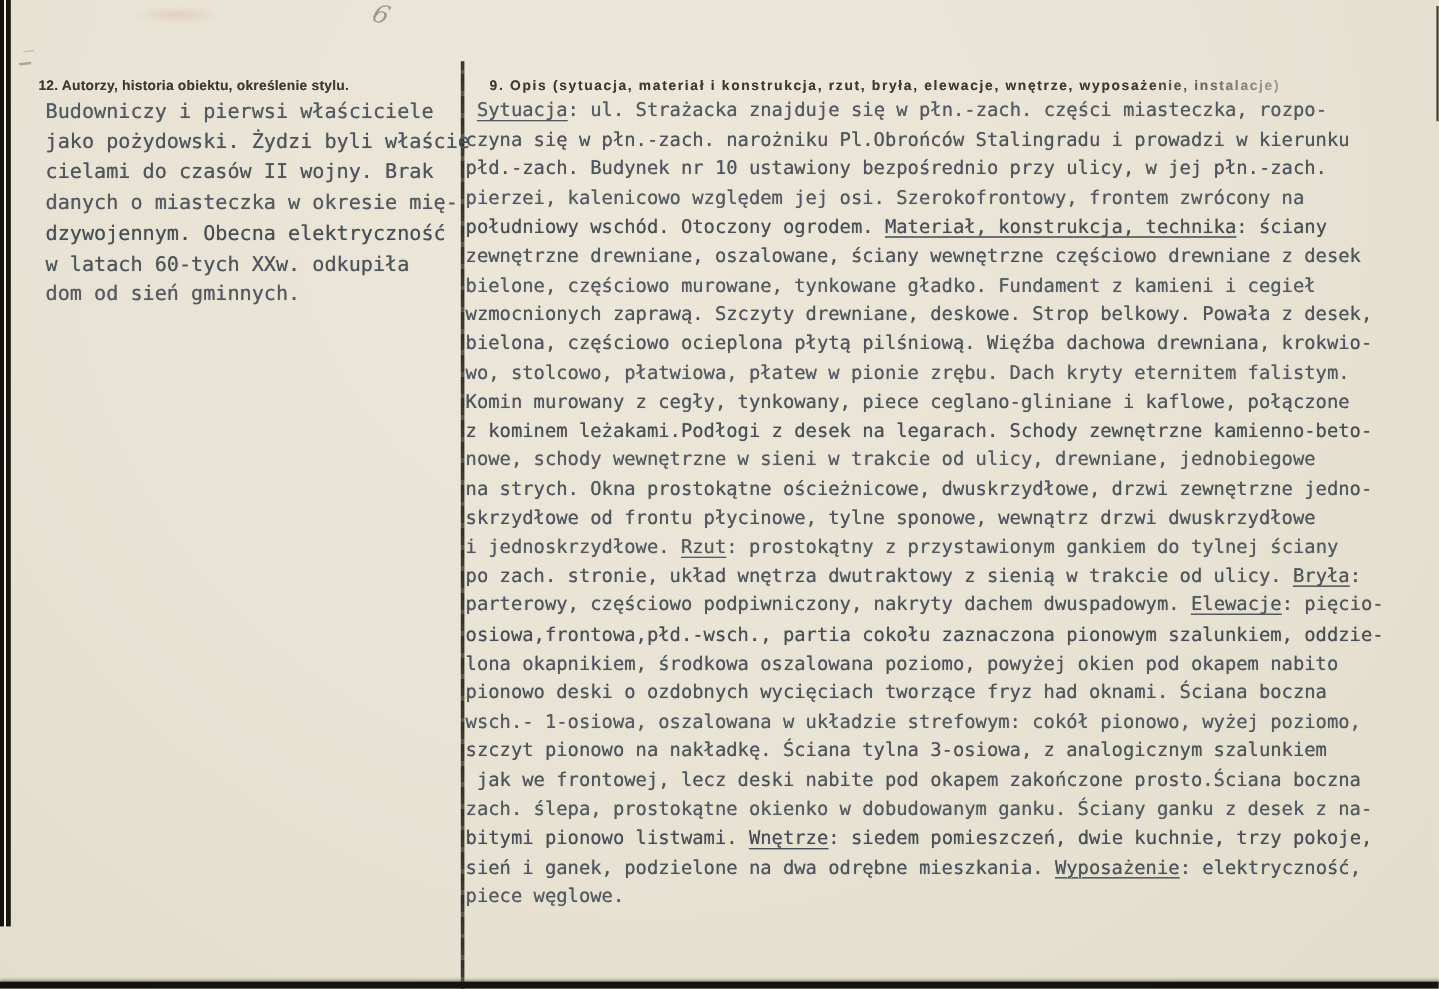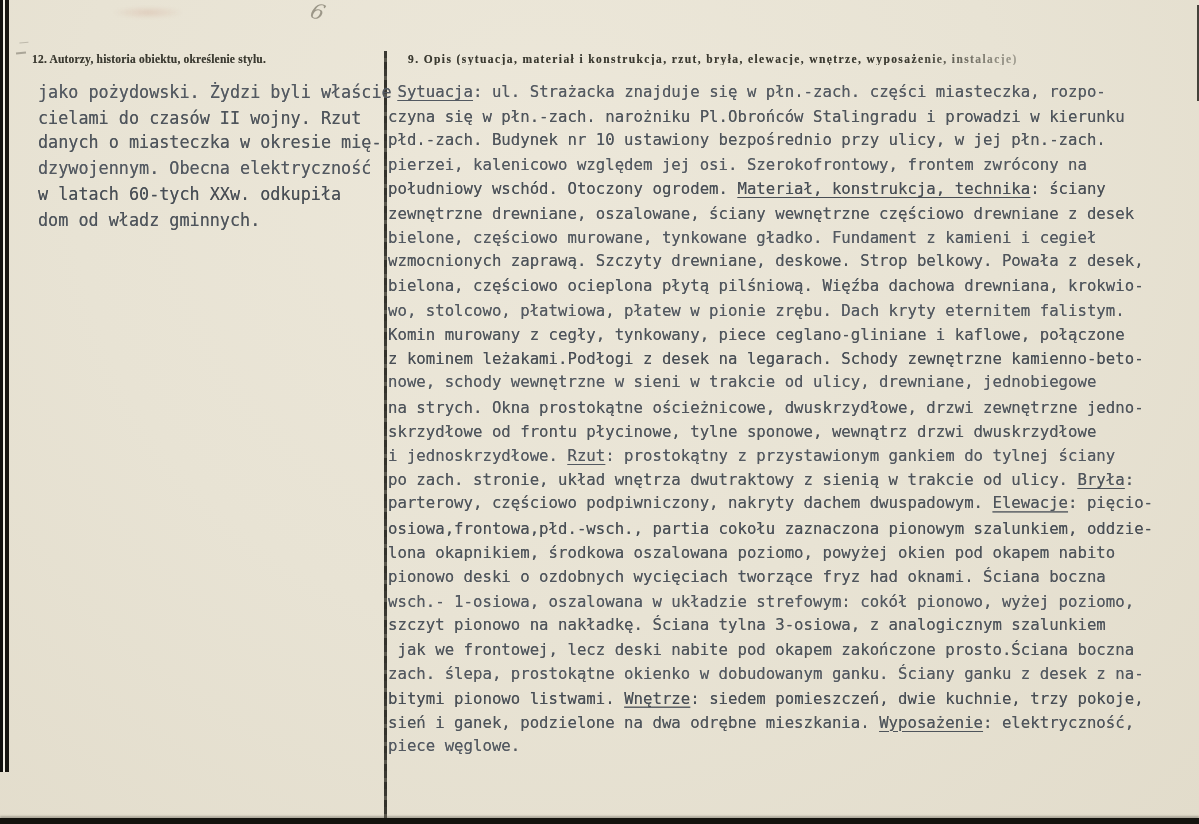--- a/index.html
+++ b/index.html
@@ -43,22 +43,22 @@
     background:radial-gradient(ellipse at center, rgba(205,158,138,.30), rgba(205,158,138,0) 70%);
     filter:blur(1.5px);
   }
   .scuff{
     position:absolute;left:16px;top:52px;width:10px;height:2px;
     background:rgba(95,92,80,.45);transform:rotate(-6deg);
     box-shadow:4px -10px 0 -0.5px rgba(95,92,80,.3);
   }
   
   .field-header{
-    position:absolute;top:53px;
-    font-family:Liberation Serif, serif;
+    position:absolute;top:66px;
+    font-family:Liberation Sans, sans-serif;
     font-weight:bold;font-size:11.5px;color:#3b3a31;
     white-space:nowrap;
     text-shadow:0 0 .5px rgba(59,58,49,.55);
   }
   .h12{left:32px;letter-spacing:.2px;}
   .h13{
     left:408px;letter-spacing:1.4px;
     -webkit-mask-image:linear-gradient(90deg,#000 82%,rgba(0,0,0,.4));
             mask-image:linear-gradient(90deg,#000 82%,rgba(0,0,0,.4));
   }
@@ -93,21 +93,21 @@
 
   <div class="smudge"></div>
   <div class="pencil-mark">6</div>
   <div class="scuff"></div>
 
   <div class="field-header h12">12. Autorzy, historia obiektu, określenie stylu.</div>
   <div class="field-header h13">9. Opis (sytuacja, materiał i konstrukcja, rzut, bryła, elewacje, wnętrze, wyposażenie, instalacje)</div>
 
   <div class="divider"></div>
 
-  <div class="typed typed-left"><div>jako pożydowski. Żydzi byli właście</div><div>cielami do czasów II wojny. Rzut</div><div>danych o miasteczka w okresie mię-</div><div>dzywojennym. Obecna elektryczność</div><div>w latach 60-tych XXw. odkupiła</div><div>dom od władz gminnych.</div></div>
+  <div class="typed typed-left"><div>Budowniczy i pierwsi właściciele</div><div>jako pożydowski. Żydzi byli właście</div><div>cielami do czasów II wojny. Brak</div><div>danych o miasteczka w okresie mię-</div><div>dzywojennym. Obecna elektryczność</div><div>w latach 60-tych XXw. odkupiła</div><div>dom od sień gminnych.</div></div>
 
   <div class="typed typed-right"><div><span> </span><span class="u">Sytuacja</span><span>: ul. Strażacka znajduje się w płn.-zach. części miasteczka, rozpo-</span></div><div><span>czyna się w płn.-zach. narożniku Pl.Obrońców Stalingradu i prowadzi w kierunku</span></div><div><span>płd.-zach. Budynek nr 10 ustawiony bezpośrednio przy ulicy, w jej płn.-zach.</span></div><div><span>pierzei, kalenicowo względem jej osi. Szerokofrontowy, frontem zwrócony na</span></div><div><span>południowy wschód. Otoczony ogrodem. </span><span class="u">Materiał, konstrukcja, technika</span><span>: ściany</span></div><div><span>zewnętrzne drewniane, oszalowane, ściany wewnętrzne częściowo drewniane z desek</span></div><div><span>bielone, częściowo murowane, tynkowane gładko. Fundament z kamieni i cegieł</span></div><div><span>wzmocnionych zaprawą. Szczyty drewniane, deskowe. Strop belkowy. Powała z desek,</span></div><div><span>bielona, częściowo ocieplona płytą pilśniową. Więźba dachowa drewniana, krokwio-</span></div><div><span>wo, stolcowo, płatwiowa, płatew w pionie zrębu. Dach kryty eternitem falistym.</span></div><div><span>Komin murowany z cegły, tynkowany, piece ceglano-gliniane i kaflowe, połączone</span></div><div><span>z kominem leżakami.Podłogi z desek na legarach. Schody zewnętrzne kamienno-beto-</span></div><div><span>nowe, schody wewnętrzne w sieni w trakcie od ulicy, drewniane, jednobiegowe</span></div><div><span>na strych. Okna prostokątne ościeżnicowe, dwuskrzydłowe, drzwi zewnętrzne jedno-</span></div><div><span>skrzydłowe od frontu płycinowe, tylne sponowe, wewnątrz drzwi dwuskrzydłowe</span></div><div><span>i jednoskrzydłowe. </span><span class="u">Rzut</span><span>: prostokątny z przystawionym gankiem do tylnej ściany</span></div><div><span>po zach. stronie, układ wnętrza dwutraktowy z sienią w trakcie od ulicy. </span><span class="u">Bryła</span><span>:</span></div><div><span>parterowy, częściowo podpiwniczony, nakryty dachem dwuspadowym. </span><span class="u">Elewacje</span><span>: pięcio-</span></div><div><span>osiowa,frontowa,płd.-wsch., partia cokołu zaznaczona pionowym szalunkiem, oddzie-</span></div><div><span>lona okapnikiem, środkowa oszalowana poziomo, powyżej okien pod okapem nabito</span></div><div><span>pionowo deski o ozdobnych wycięciach tworzące fryz had oknami. Ściana boczna</span></div><div><span>wsch.- 1-osiowa, oszalowana w układzie strefowym: cokół pionowo, wyżej poziomo,</span></div><div><span>szczyt pionowo na nakładkę. Ściana tylna 3-osiowa, z analogicznym szalunkiem</span></div><div><span> jak we frontowej, lecz deski nabite pod okapem zakończone prosto.Ściana boczna</span></div><div><span>zach. ślepa, prostokątne okienko w dobudowanym ganku. Ściany ganku z desek z na-</span></div><div><span>bitymi pionowo listwami. </span><span class="u">Wnętrze</span><span>: siedem pomieszczeń, dwie kuchnie, trzy pokoje,</span></div><div><span>sień i ganek, podzielone na dwa odrębne mieszkania. </span><span class="u">Wyposażenie</span><span>: elektryczność,</span></div><div><span>piece węglowe.</span></div></div>
 
   <div class="edge-left"></div>
   <div class="edge-bottom"></div>
   <div class="edge-right-top"></div>
 
 </div>
 
 </body></html>

